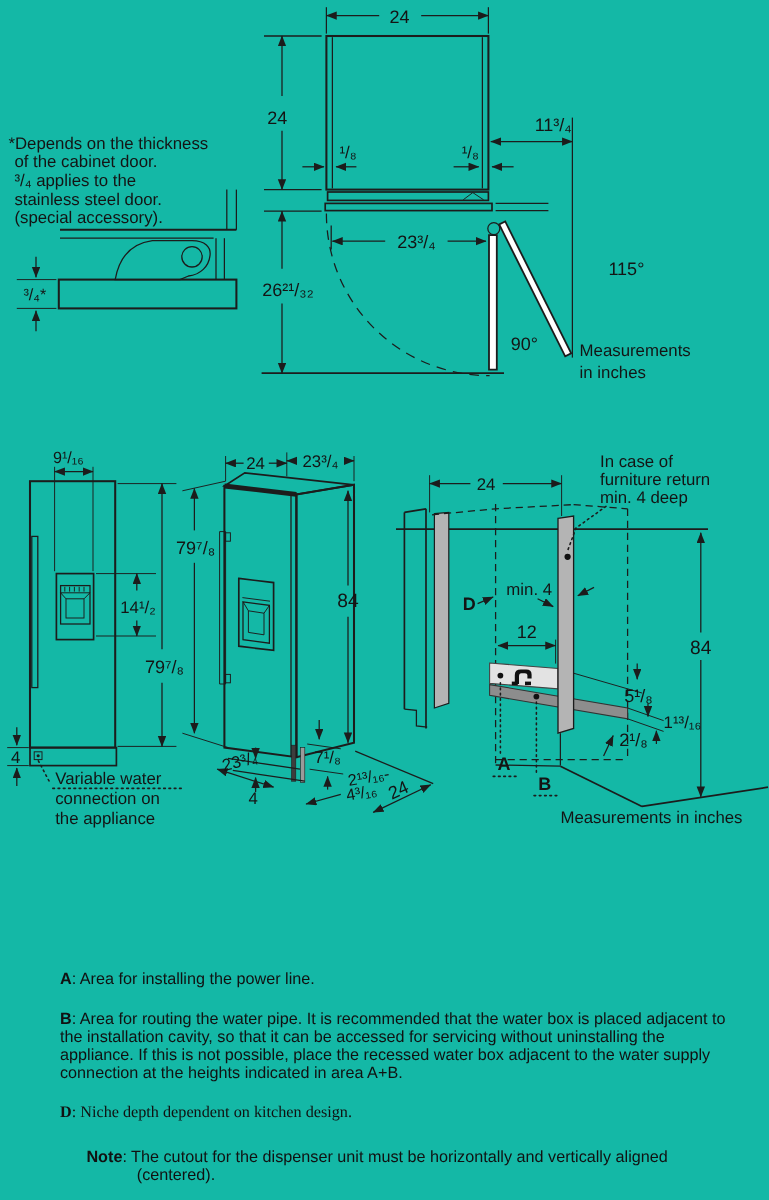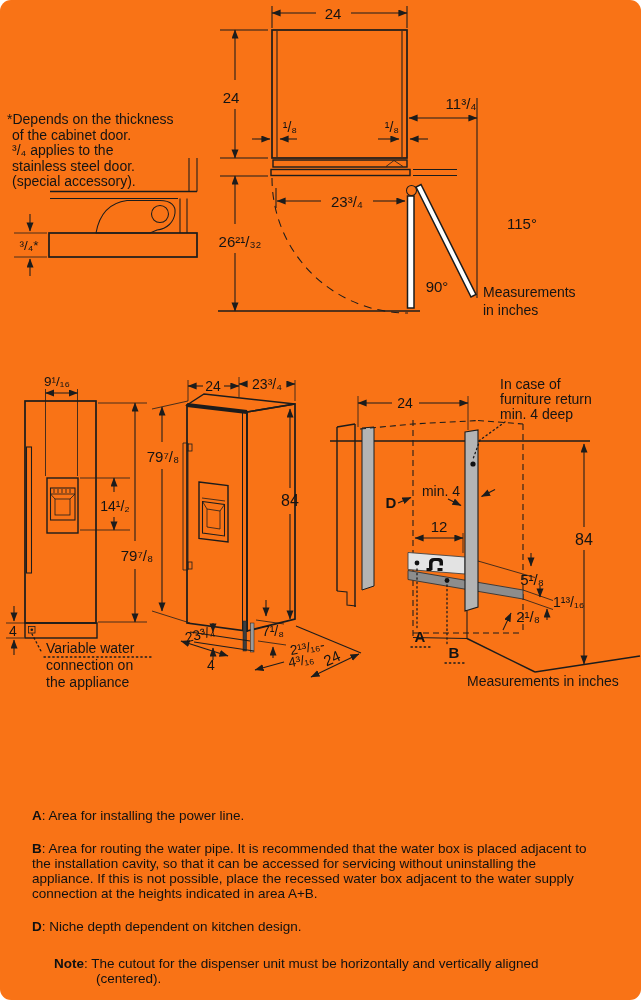--- a/index.html
+++ b/index.html
@@ -1,33 +1,33 @@
 <!DOCTYPE html>
 <html><head>
 <meta charset="utf-8">
 <style>
   html,body{margin:0;padding:0;background:#ffffff;}
-  .page{position:relative;width:641px;height:1000px;background:#f97316;overflow:hidden;
-        font-family:"Liberation Sans","DejaVu Sans",sans-serif;color:#141414;border-radius:11px;}
+  .page{position:relative;width:641px;height:1000px;background:#14b8a6;overflow:hidden;
+        font-family:"Liberation Sans","DejaVu Sans",sans-serif;color:#141414;}
   svg{position:absolute;left:0;top:0;}
   svg text{font-family:"Liberation Sans","DejaVu Sans",sans-serif;fill:#141414;}
   .ol{fill:none;stroke:#1c1c1c;stroke-width:1.7;}
   .m{fill:none;stroke:#1c1c1c;stroke-width:1.4;}
   .tl{fill:none;stroke:#1c1c1c;stroke-width:1.05;}
   .hair{fill:none;stroke:#1c1c1c;stroke-width:0.8;}
   .wf{fill:#ffffff;stroke:#1c1c1c;stroke-width:1.5;}
   .dash{fill:none;stroke:#1c1c1c;stroke-width:1.05;stroke-dasharray:6 4;}
   .dot{fill:none;stroke:#1c1c1c;stroke-width:1.3;stroke-dasharray:1.4 3;stroke-linecap:round;}
   .t15{font-size:15px;}
   .t16{font-size:16px;}
   .t14{font-size:14px;}
   .t13{font-size:13.5px;}
   .bold{font-weight:bold;}
   .mid{text-anchor:middle;}
-  .notes{position:absolute;left:32px;top:808px;width:558px;font-size:13.5px;line-height:15px;color:#111;}
+  .notes{position:absolute;left:50px;top:808px;width:558px;font-size:13.5px;line-height:15px;color:#111;}
   .notes p{margin:0 0 18px 0;}
   .notes p.hang{padding-left:64px;text-indent:-42px;margin-bottom:0;}
   .notes b{font-weight:bold;}
 </style>
 </head>
 <body>
 
 <div class="page">
 
 <svg width="641" height="810" viewBox="0 0 641 810">
@@ -355,17 +355,17 @@
       <text x="454" y="658" class="t15 bold mid">B</text>
       <line x1="445" y1="663" x2="464" y2="663" class="dot"></line>
     </g>
     <text x="467" y="686" class="t14">Measurements in inches</text>
   </g>
 </svg>
 
 <div class="notes">
   <p><b>A</b><span>: Area for installing the power line.</span></p>
   <p><b>B</b><span>: Area for routing the water pipe. It is recommended that the water box is placed adjacent to the installation cavity, so that it can be accessed for servicing without uninstalling the appliance. If this is not possible, place the recessed water box adjacent to the water supply connection at the heights indicated in area A+B.</span></p>
-  <p style="margin-bottom:22px;"><b>D</b><span>: Niche depth dependent on kitchen design.</span></p>
+  <p style="margin-bottom:22px;font-family:Liberation Serif, serif;"><b>D</b><span>: Niche depth dependent on kitchen design.</span></p>
   <p class="hang"><b>Note</b><span>: The cutout for the dispenser unit must be horizontally and vertically aligned (centered).</span></p>
 </div>
 
 </div>
 
 </body></html>

